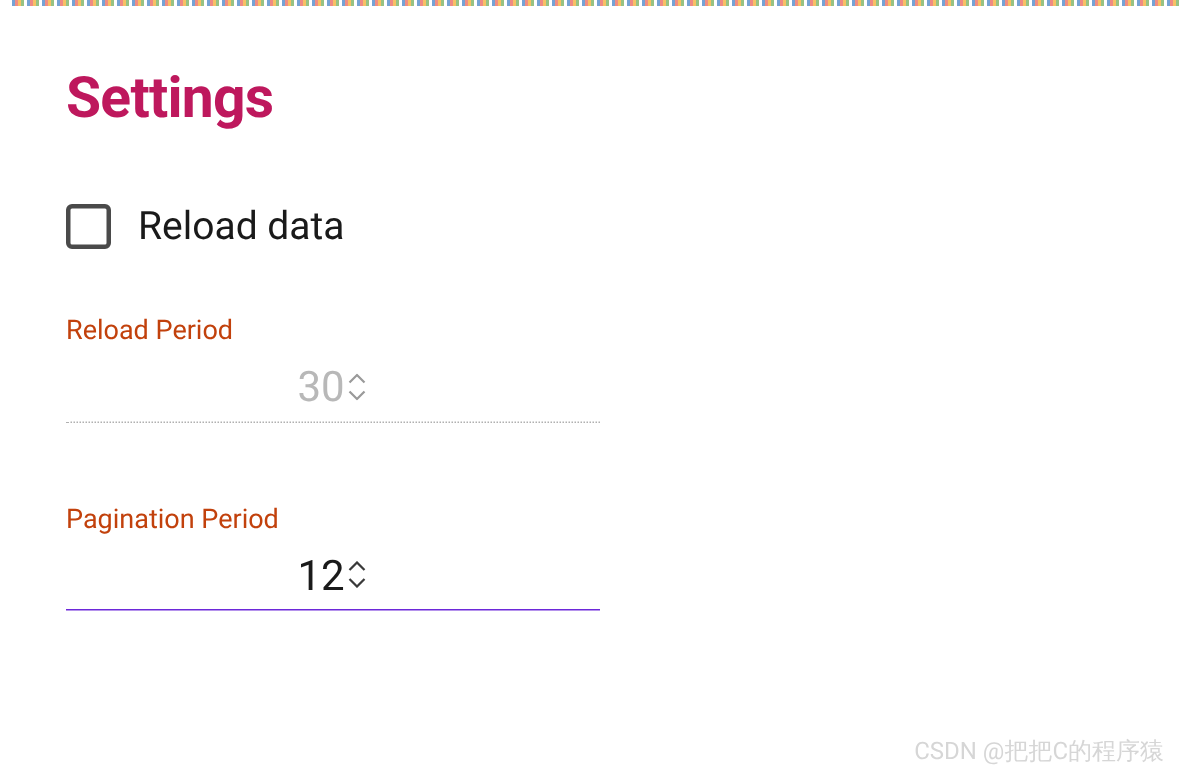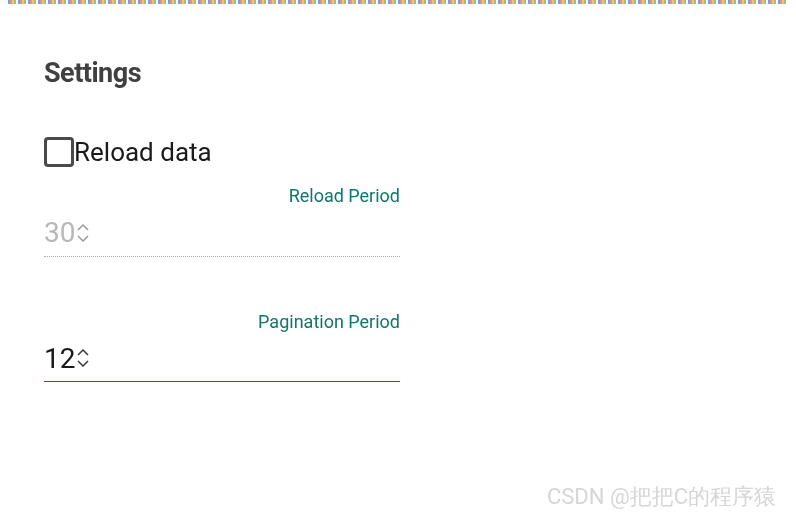--- a/index.html
+++ b/index.html
@@ -27,31 +27,31 @@
       opacity: 0.7;
       margin: 0 8px;
     }
     .panel {
       background: #ffffff;
       border-radius: 8px 8px 0 0;
       height: calc(100% - 4px);
       padding: 40px 40px 0 44px;
     }
     .page-title {
-      font-size: 27px;
+      font-size: 38px;
       font-weight: 700;
-      color: #404040;
+      color: #be185d;
       letter-spacing: -0.5px;
       margin-bottom: 48px;
-      margin-top: 13px;
     }
     .checkbox-row {
       display: flex;
       align-items: center;
-      margin-bottom: 18px;
+      gap: 18px;
+      margin-bottom: 44px;
     }
     .checkbox {
       width: 30px;
       height: 30px;
       border: 3px solid #4a4a4a;
       border-radius: 4px;
       cursor: pointer;
       flex-shrink: 0;
     }
     .checkbox-label {
@@ -60,28 +60,27 @@
       color: #1a1a1a;
       cursor: pointer;
     }
     .field-group {
       width: 356px;
       margin-bottom: 54px;
     }
     .field-label {
       font-size: 18px;
       font-weight: 400;
-      color: #0f766e;
+      color: #c2410c;
       margin-bottom: 10px;
-      text-align: right;
     }
     .field-input-wrap {
       display: flex;
       align-items: center;
-      justify-content: flex-start;
+      justify-content: center;
       padding-bottom: 6px;
     }
     .field-input-wrap.disabled {
       border-bottom: 1px dotted #b0b0b0;
     }
     .field-input-wrap.enabled {
       border-bottom: 1px solid #6d28d9;
     }
     .field-value {
       font-size: 28px;
@@ -101,21 +100,21 @@
       cursor: pointer;
       padding: 2px;
     }
     .spinner svg {
       display: block;
     }
     .watermark {
       position: absolute;
       bottom: 10px;
       right: 20px;
-      font-size: 22px;
+      font-size: 16px;
       color: #d6d6d6;
       font-weight: 400;
       user-select: none;
     }
   </style>
 </head>
 <body>
 
 <div class="top-edge"></div>
 

